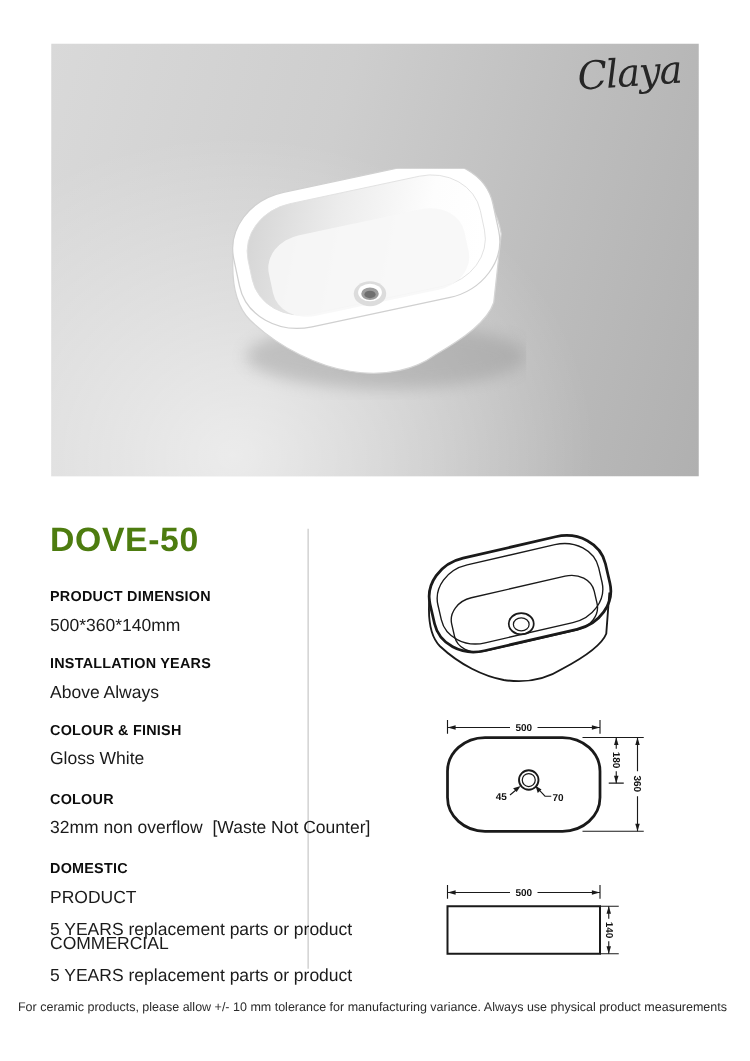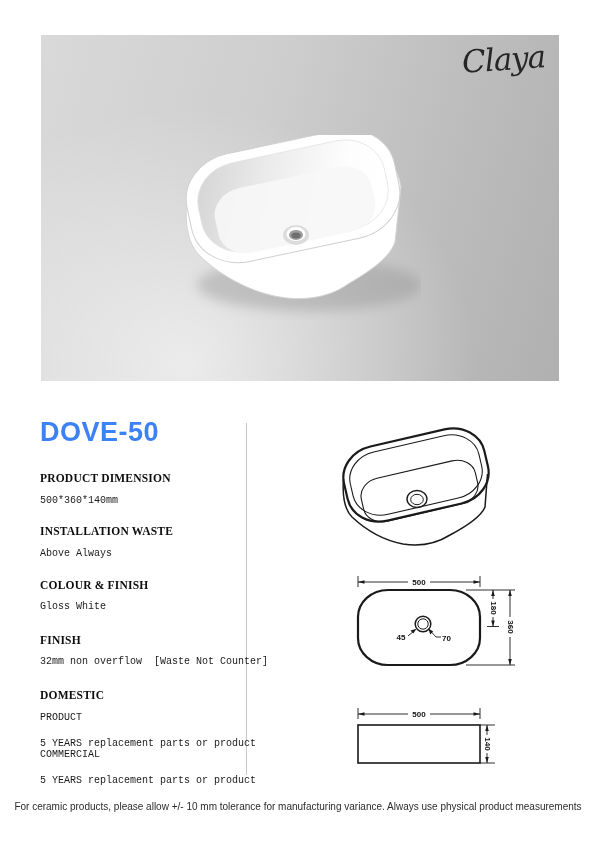--- a/index.html
+++ b/index.html
@@ -17,33 +17,33 @@
   .brand{
     position:absolute;top:6px;right:14px;
     font-family:"DejaVu Serif", serif;font-style:italic;
     font-size:31px;color:#262626;transform:rotate(-4deg);
     letter-spacing:-1px;
   }
   .basin-svg{position:absolute;left:140px;top:100px;}
   
   .title{
     position:absolute;left:40px;top:417px;
-    font-size:27px;font-weight:bold;letter-spacing:0.5px;color:#3b82f6;
+    font-size:27px;font-weight:bold;letter-spacing:0.5px;color:#4d7c0f;
   }
   .divider{
     position:absolute;left:246px;top:423px;width:1px;height:352px;background:#c9c9c9;
   }
   
   .spec-h{
     position:absolute;left:40px;font-size:11.5px;font-weight:bold;
-    letter-spacing:0.2px;color:#0d0d0d;white-space:nowrap;font-family:Liberation Serif, serif;
+    letter-spacing:0.2px;color:#0d0d0d;white-space:nowrap;
   }
   .spec-b{
-    position:absolute;left:40px;font-size:10px;color:#1a1a1a;
-    white-space:pre-wrap;line-height:13px;font-family:Liberation Mono, monospace;
+    position:absolute;left:40px;font-size:14px;color:#1a1a1a;
+    white-space:pre-wrap;line-height:13px;
   }
   
   .drawing{position:absolute;}
   svg text{font-family:"Liberation Sans", sans-serif;}
   .dim-t{font-size:8px;font-weight:bold;fill:#111;}
   
   .footer{
     position:absolute;left:0;top:801px;width:596px;text-align:center;
     font-size:10px;line-height:12.5px;color:#2b2b2b;
   }
@@ -77,27 +77,27 @@
   </svg>
   <div class="brand">Claya</div>
 </div>
 
 <div class="title">DOVE-50</div>
 <div class="divider"></div>
 
 <div class="spec-h" style="top:472px">PRODUCT DIMENSION</div>
 <div class="spec-b" style="top:494px">500*360*140mm</div>
 
-<div class="spec-h" style="top:525px">INSTALLATION WASTE</div>
+<div class="spec-h" style="top:525px">INSTALLATION YEARS</div>
 <div class="spec-b" style="top:547px">Above Always</div>
 
 <div class="spec-h" style="top:579px">COLOUR &amp; FINISH</div>
 <div class="spec-b" style="top:600px">Gloss White</div>
 
-<div class="spec-h" style="top:634px">FINISH</div>
+<div class="spec-h" style="top:634px">COLOUR</div>
 <div class="spec-b" style="top:655px">32mm non overflow  [Waste Not Counter]</div>
 
 <div class="spec-h" style="top:689px">DOMESTIC</div>
 <div class="spec-b" style="top:711px"><span>PRODUCT</span><br>
 <span>5 YEARS replacement parts or product</span></div>
 <div class="spec-b" style="top:748px"><span>COMMERCIAL</span><br>
 <span>5 YEARS replacement parts or product</span></div>
 
 <svg class="drawing" style="left:335px;top:421px" width="170" height="134" viewBox="0 0 170 134">
   <g fill="none" stroke="#1a1a1a">

